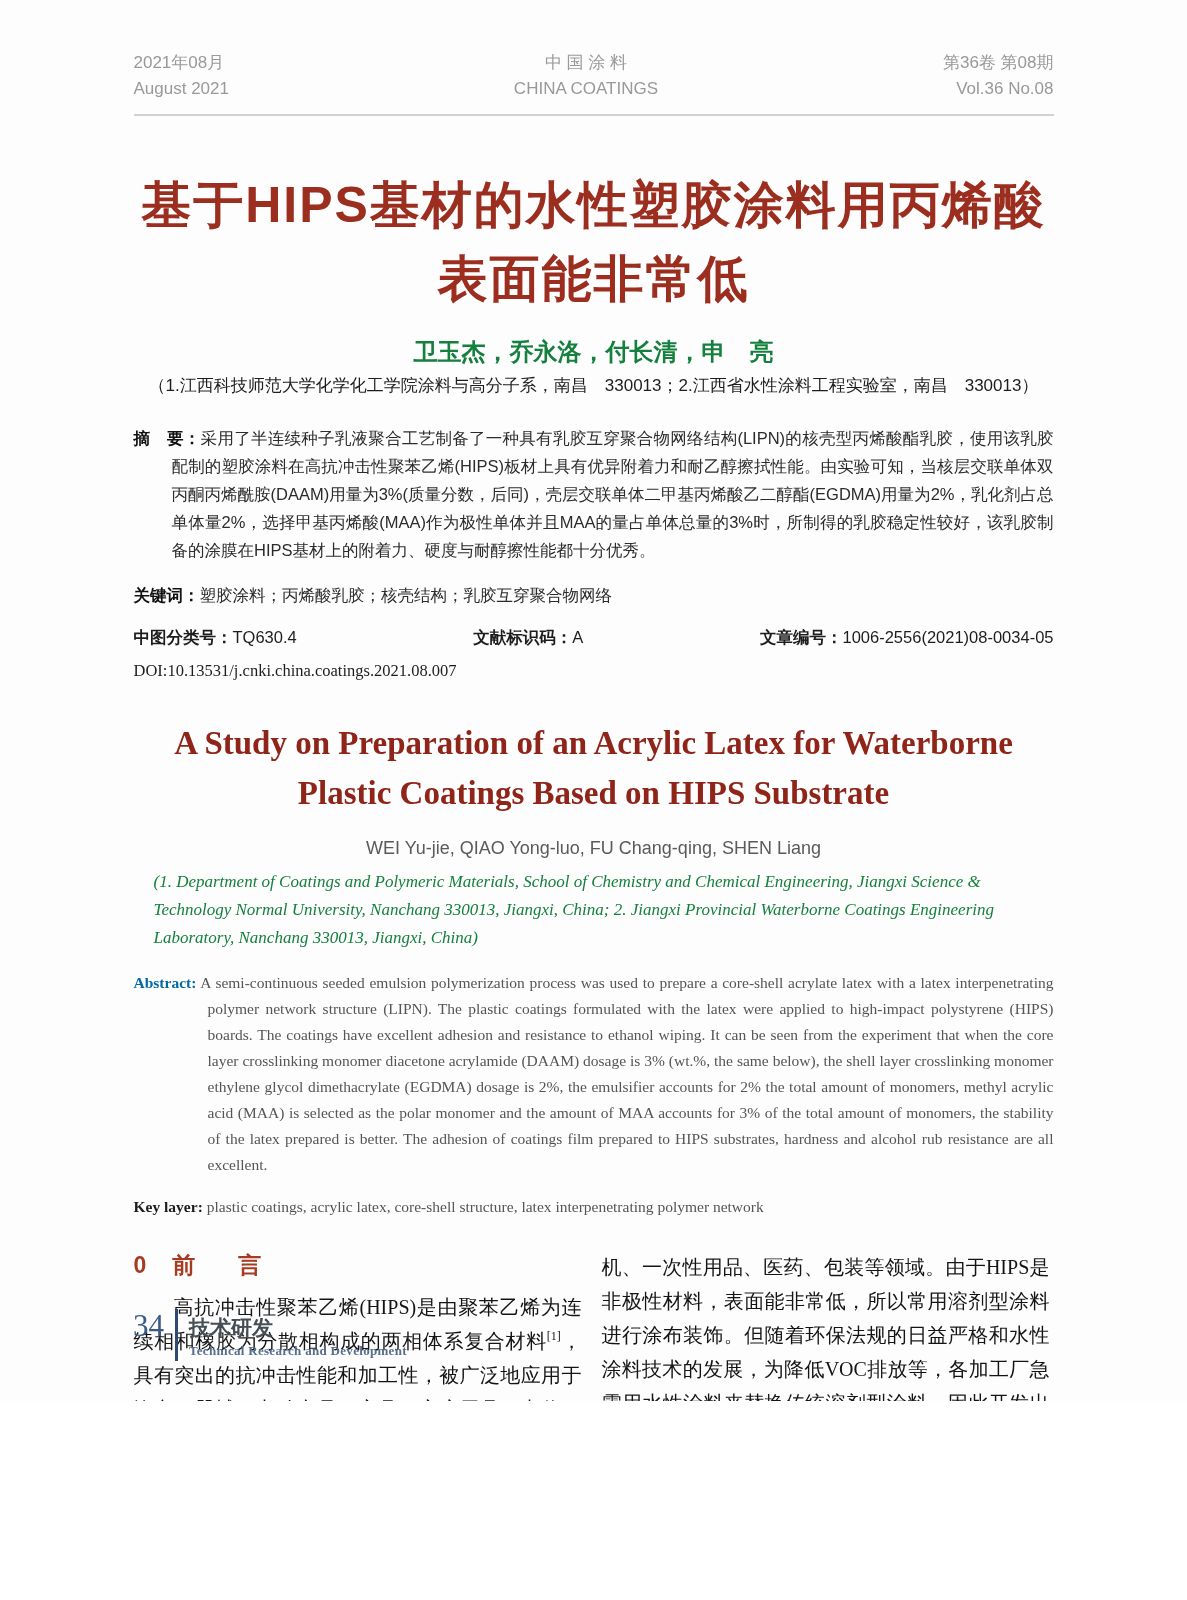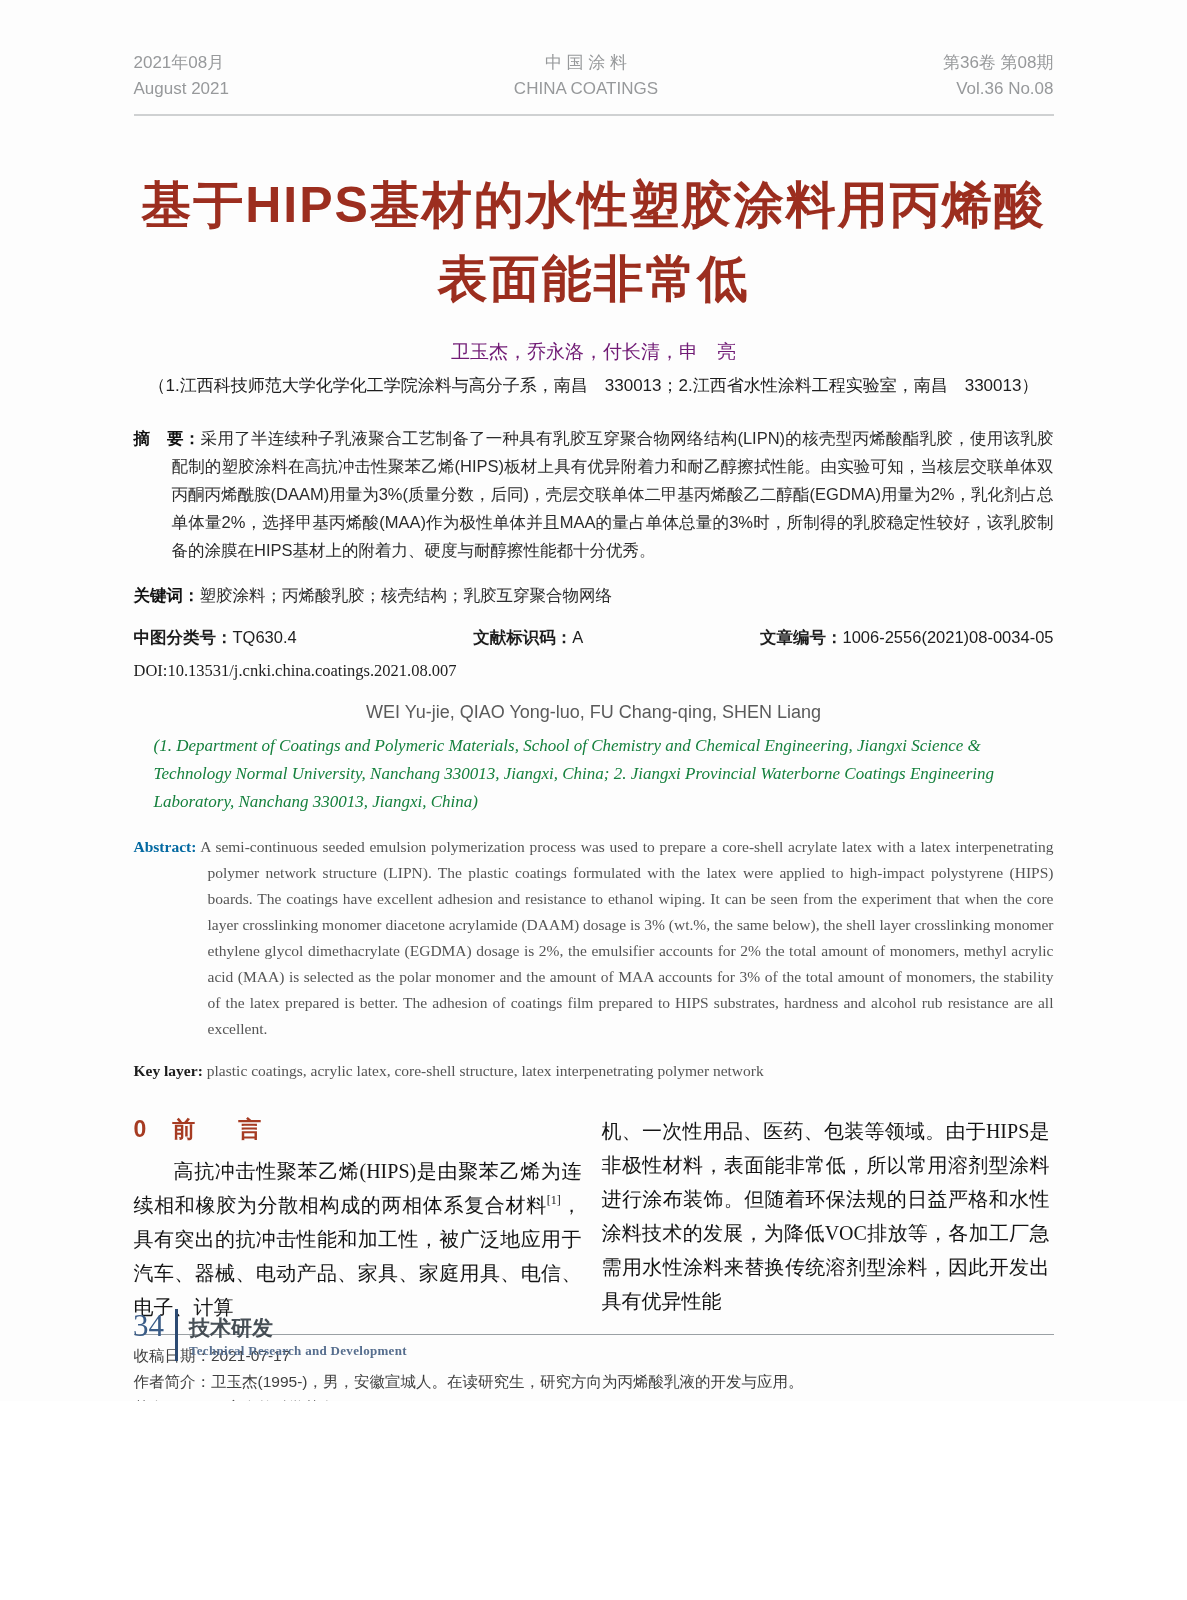--- a/index.html
+++ b/index.html
@@ -17,21 +17,21 @@
     color:#97999b;font-size:17px;line-height:26px;
   }
   .jheader .cell-c{text-align:center;}
   .jheader .cell-r{text-align:right;}
 
   
   .title-zh{
     margin-top:52px;text-align:center;color:#9c2e1f;font-weight:bold;
     font-size:50px;line-height:74px;letter-spacing:2px;
   }
-  .authors-zh{margin-top:24px;text-align:center;font-size:19px;font-weight:normal;color:#701a75;line-height:24px;}
+  .authors-zh{margin-top:24px;text-align:center;font-size:24px;font-weight:bold;color:#15803d;line-height:24px;}
   .affil-zh{margin-top:10px;text-align:center;font-size:17px;color:#1d1d1d;line-height:24px;}
 
   
   .abstract-zh{
     margin-top:26px;font-size:16.5px;line-height:28px;color:#2b2b2b;
     text-align:justify;padding-left:38px;text-indent:-38px;
   }
   .abstract-zh .lbl{font-weight:bold;color:#111;}
   .keywords-zh{margin-top:6px;font-size:16.5px;line-height:28px;color:#2b2b2b;text-align:justify;}
   .keywords-zh .lbl{font-weight:bold;color:#111;}
@@ -138,20 +138,24 @@
     <p class="keywords-zh"><span class="lbl">关键词：</span><span>塑胶涂料；丙烯酸乳胶；核壳结构；乳胶互穿聚合物网络</span></p>
 
     <div class="meta-row">
       <div><span class="lbl">中图分类号：</span><span>TQ630.4</span></div>
       <div><span class="lbl">文献标识码：</span><span>A</span></div>
       <div><span class="lbl">文章编号：</span><span>1006-2556(2021)08-0034-05</span></div>
     </div>
 
     <div class="doi">DOI:10.13531/j.cnki.china.coatings.2021.08.007</div>
 
+    <div class="title-en">
+      <div>A Study on Preparation of an Acrylic Latex for Waterborne</div>
+      <div>Plastic Coatings Based on HIPS Substrate</div>
+    </div>
 
     <div class="authors-en">WEI Yu-jie, QIAO Yong-luo, FU Chang-qing, SHEN Liang</div>
     <div class="affil-en">(1. Department of Coatings and Polymeric Materials, School of Chemistry and Chemical Engineering, Jiangxi Science &amp; Technology Normal University, Nanchang 330013, Jiangxi, China; 2. Jiangxi Provincial Waterborne Coatings Engineering Laboratory, Nanchang 330013, Jiangxi, China)</div>
 
     <p class="abstract-en"><span class="lbl">Abstract:</span><span>A semi-continuous seeded emulsion polymerization process was used to prepare a core-shell acrylate latex with a latex interpenetrating polymer network structure (LIPN). The plastic coatings formulated with the latex were applied to high-impact polystyrene (HIPS) boards. The coatings have excellent adhesion and resistance to ethanol wiping. It can be seen from the experiment that when the core layer crosslinking monomer diacetone acrylamide (DAAM) dosage is 3% (wt.%, the same below), the shell layer crosslinking monomer ethylene glycol dimethacrylate (EGDMA) dosage is 2%, the emulsifier accounts for 2% the total amount of monomers, methyl acrylic acid (MAA) is selected as the polar monomer and the amount of MAA accounts for 3% of the total amount of monomers, the stability of the latex prepared is better. The adhesion of coatings film prepared to HIPS substrates, hardness and alcohol rub resistance are all excellent.</span></p>
 
     <p class="keywords-en"><span class="lbl">Key layer:</span><span>plastic coatings, acrylic latex, core-shell structure, latex interpenetrating polymer network</span></p>
 
     <div class="columns">
       <div class="col">

